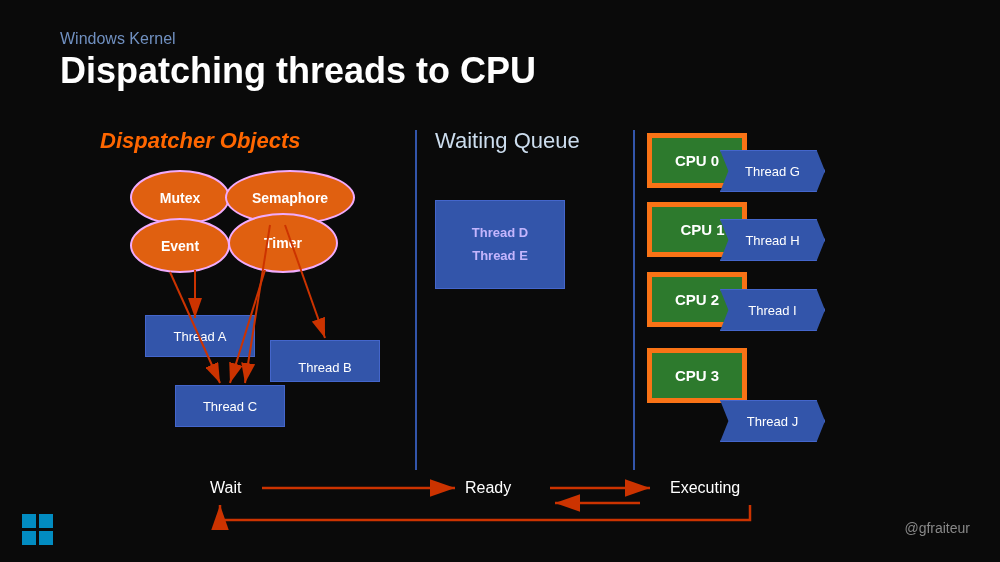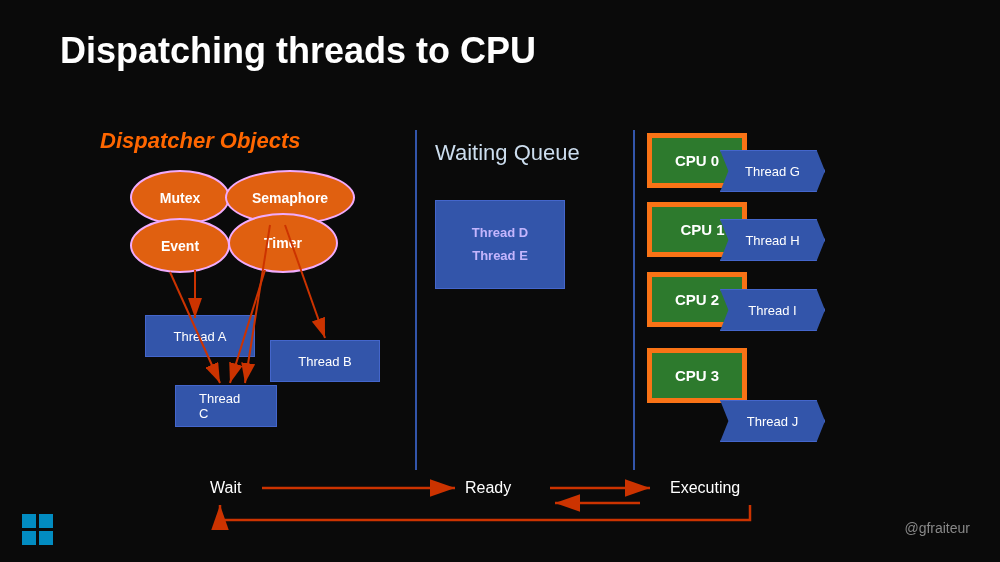--- a/index.html
+++ b/index.html
@@ -94,21 +94,20 @@
       padding: 6px 23px;
     }
 
     
     .waiting-label {
       position: absolute;
       top: 128px;
       left: 435px;
       color: #ccddee;
       font-size: 22px;
-      margin-top: 12px;
     }
     .waiting-queue-block {
       position: absolute;
       top: 200px;
       left: 435px;
       width: 130px;
       background: #3355aa;
       border: 1px solid #4466cc;
       color: #c4b5fd;
       font-size: 13px;
@@ -179,20 +178,21 @@
       left: 0;
       width: 1000px;
       height: 562px;
       pointer-events: none;
     }
   </style>
 </head>
 <body>
 
 <div class="title-area">
+  <div class="subtitle">Windows Kernel</div>
   <div class="main-title">Dispatching threads to CPU</div>
 </div>
 
 <div class="dispatcher-label">Dispatcher Objects</div>
 
 <div class="waiting-label">Waiting Queue</div>
 
 <div class="ellipse ellipse-orange ellipse-mutex">
   <span>Mutex</span>
 </div>
@@ -202,24 +202,24 @@
 <div class="ellipse ellipse-orange ellipse-event">
   <span>Event</span>
 </div>
 <div class="ellipse ellipse-orange ellipse-timer">
   <span>Timer</span>
 </div>
 
 <div class="thread-block" style="top:315px;left:145px;width:110px;height:42px;">
   <span>Thread A</span>
 </div>
-<div class="thread-block" style="top:340px;left:270px;width:110px;height:42px;">
+<div class="thread-block" style="top:340px;left:270px;width:110px;height:42px;align-items:flex-end;">
   <span>Thread B</span>
 </div>
-<div class="thread-block" style="top:385px;left:175px;width:102px;height:42px;">
+<div class="thread-block" style="top:385px;left:175px;width:110px;height:42px;text-align:center;">
   <span>Thread C</span>
 </div>
 
 <div class="v-line" style="left:415px;"></div>
 <div class="v-line" style="left:633px;"></div>
 
 <div class="waiting-queue-block">
   <div>Thread D</div>
   <div>Thread E</div>
 </div>

